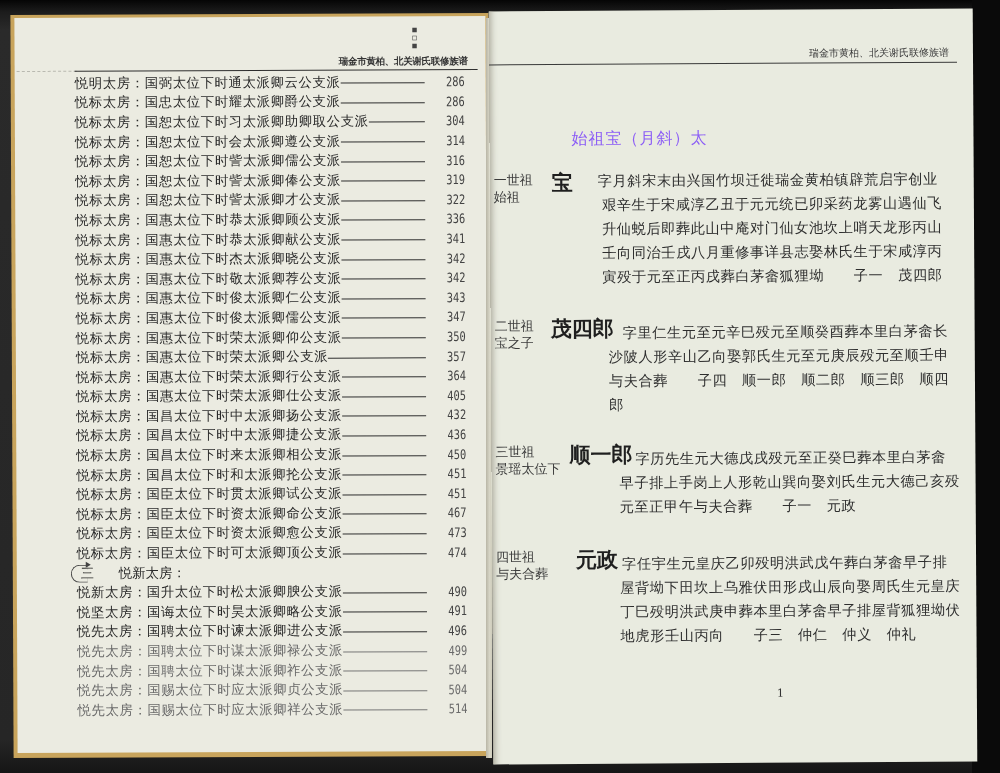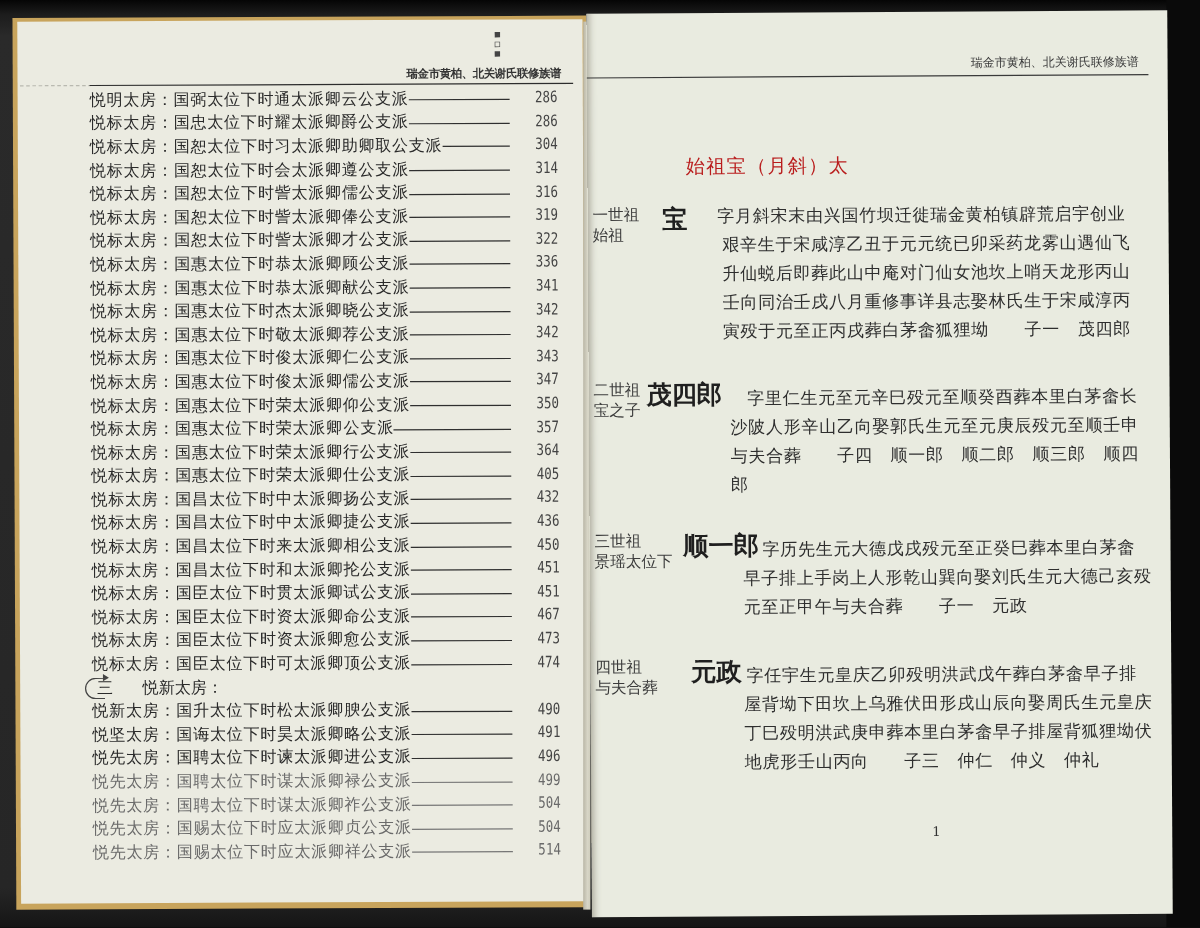--- a/index.html
+++ b/index.html
@@ -86,21 +86,21 @@
       box-shadow: inset 8px 0 6px -6px #a9a799;
     }
     .page-right-header {
       position: absolute; left: 0; right: 16px; top: 35px; height: 18px;
       border-bottom: 1.2px solid #3a3a3a;
       text-align: right; font-size: 10px; color: #3a3a3a; padding-right: 8px;
       line-height: 18px;
     }
     .serif { font-family: "DejaVu Serif", "Liberation Serif", serif; }
     .title {
-      position: absolute; left: 82px; top: 118px; font-size: 16px; color: #b91c1c; letter-spacing: 1px;
+      position: absolute; left: 82px; top: 118px; font-size: 16px; color: #8b5cf6; letter-spacing: 1px;
     }
     .entry { position: absolute; left: 4px; width: 462px; }
     .gen-label {
       position: absolute; left: 0; top: 0; font-size: 13px; color: #3b3b3b; line-height: 17px;
     }
     .person-name {
       position: absolute; font-size: 21px; color: #1f1f1f; font-weight: bold; line-height: 24px;
     }
     .bio {
       position: absolute; font-size: 14.2px; color: #2e2e2e; line-height: 24px;
@@ -316,21 +316,21 @@
       <span class="line sub" style="margin-left:4px">壬向同治壬戌八月重修事详县志娶林氏生于宋咸淳丙</span>
       <span class="line sub" style="margin-left:4px">寅殁于元至正丙戌葬白茅畲狐狸坳　　子一　茂四郎</span>
     </div>
   </div>
 
   <div class="entry" style="top:306px; height:110px;">
     <div class="gen-label serif">
       <div>二世祖</div>
       <div>宝之子</div>
     </div>
-    <div class="person-name serif" style="left:44px; top:0px;font-family:Liberation Serif, serif;">茂四郎</div>
+    <div class="person-name serif" style="left:56px; top:0px;font-family:Liberation Serif, serif;">茂四郎</div>
     <div class="bio serif" style="left:128px; top:4px;">
       <span class="line">字里仁生元至元辛巳殁元至顺癸酉葬本里白茅畲长</span>
       <span class="line" style="margin-left:-14px">沙陂人形辛山乙向娶郭氏生元至元庚辰殁元至顺壬申</span>
       <span class="line" style="margin-left:-14px">与夫合葬　　子四　顺一郎　顺二郎　顺三郎　顺四</span>
       <span class="line" style="margin-left:-14px">郎</span>
     </div>
   </div>
 
   <div class="entry" style="top:432px; height:80px;">
     <div class="gen-label serif">

